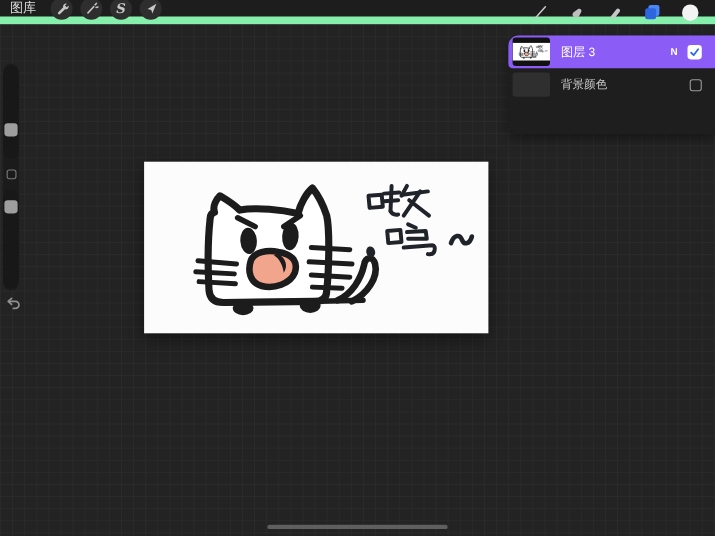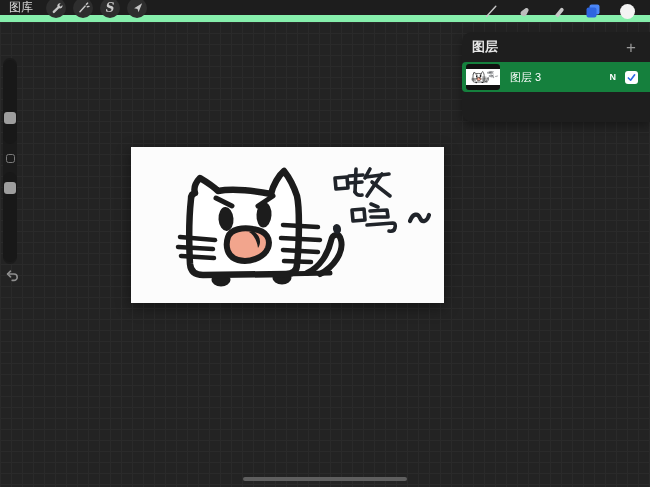--- a/index.html
+++ b/index.html
@@ -55,21 +55,21 @@
   .layers-panel {
     position:absolute; right:0; top:32px; width:188px; height:90px;
     background:#1e1e1e; border-radius:10px 0 0 10px; z-index:20;
     box-shadow:0 4px 10px rgba(0,0,0,.35);
     overflow:hidden;
   }
   .panel-header { height:30px; display:flex; align-items:center; padding:0 14px 0 10px; }
   .panel-title { color:#e8e8e8; font-size:13px; font-weight:bold; }
   .add-btn { margin-left:auto; color:#9a9a9a; font-size:17px; font-weight:300; line-height:1; }
   .layer-row { height:30px; display:flex; align-items:center; position:relative; }
-  .layer-row.selected { background:#15803d; border-radius:4px 0 0 4px; }
+  .layer-row.selected { background:#8b5cf6; border-radius:4px 0 0 4px; }
   .layer-thumb {
     width:34px; height:26px; margin-left:4px; border-radius:3px;
     background:#111; overflow:hidden; position:relative; flex:0 0 auto;
   }
   .thumb-inner { position:absolute; left:0; top:5px; width:34px; height:16px; background:#fff; display:flex; align-items:center; justify-content:center; }
   .layer-thumb.bg-thumb { background:#2f2f2f; height:22px; }
   .layer-name { margin-left:10px; color:#fff; font-size:11px; }
   .layer-row:not(.selected) .layer-name { color:#c8c8c8; font-size:10.5px; }
   .blend-badge { position:absolute; right:34px; color:#fff; font-size:9px; font-weight:bold; }
   .checkbox { position:absolute; right:12px; width:13px; height:13px; border-radius:3px; background:#fff; display:flex; align-items:center; justify-content:center; }
@@ -223,37 +223,38 @@
   </span>
 </div>
 
 <div class="canvas">
   <svg viewBox="0 0 313 156" aria-label="嗷呜~">
     <use href="#cat-doodle"></use>
   </svg>
 </div>
 
 <div class="layers-panel">
-  <div class="panel-header">
-    <span class="panel-title">图层</span>
-    <span class="add-btn">+</span>
-  </div>
 
   <div class="layer-row selected">
     <div class="layer-thumb">
       <div class="thumb-inner">
         <svg width="32" height="16" viewBox="0 0 313 156">
             <use href="#cat-doodle"></use>
           </svg>
       </div>
     </div>
     <span class="layer-name">图层 3</span>
     <span class="blend-badge">N</span>
     <span class="checkbox">
       <svg width="9" height="9" viewBox="0 0 10 10">
           <polyline points="1.5,5.5 4,8 8.5,2" fill="none" stroke="#2f6be4" stroke-width="1.8" stroke-linecap="round" stroke-linejoin="round"></polyline>
         </svg>
     </span>
   </div>
 
+  <div class="layer-row">
+    <div class="layer-thumb bg-thumb"></div>
+    <span class="layer-name">背景颜色</span>
+    <span class="checkbox unchecked"></span>
+  </div>
 </div>
 
 <div class="home-indicator"></div>
 
 </body></html>

